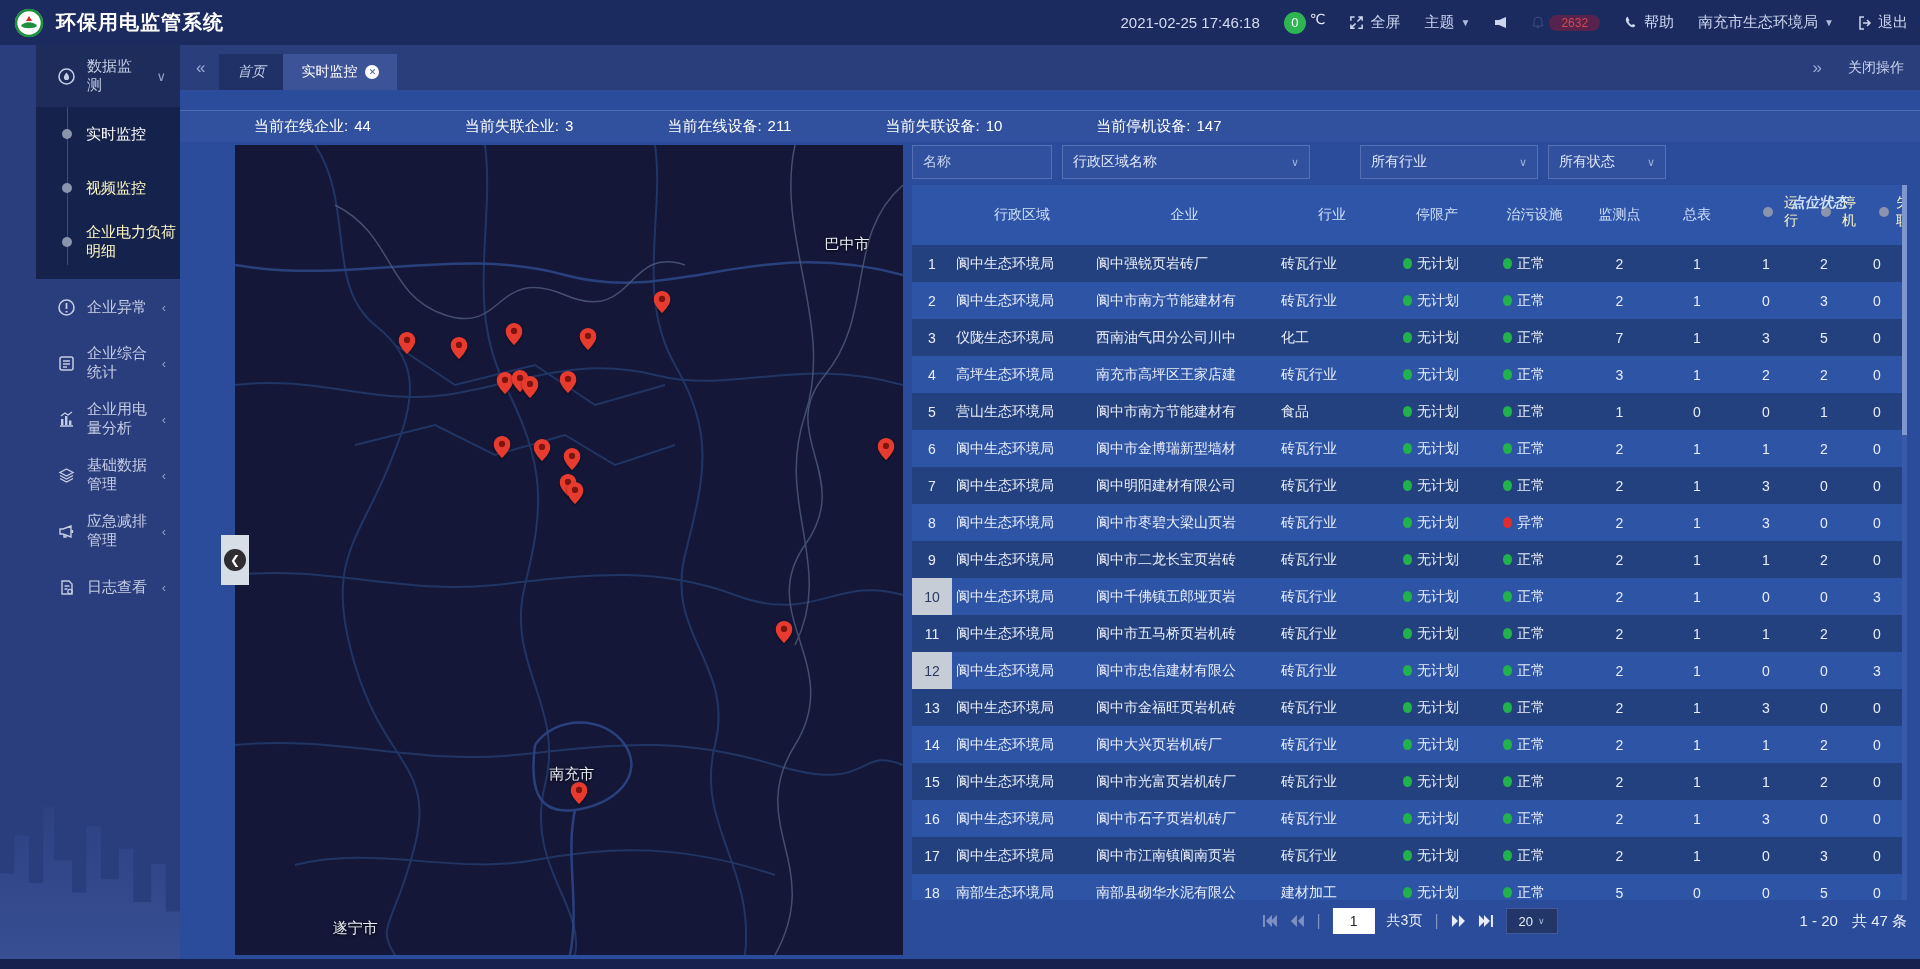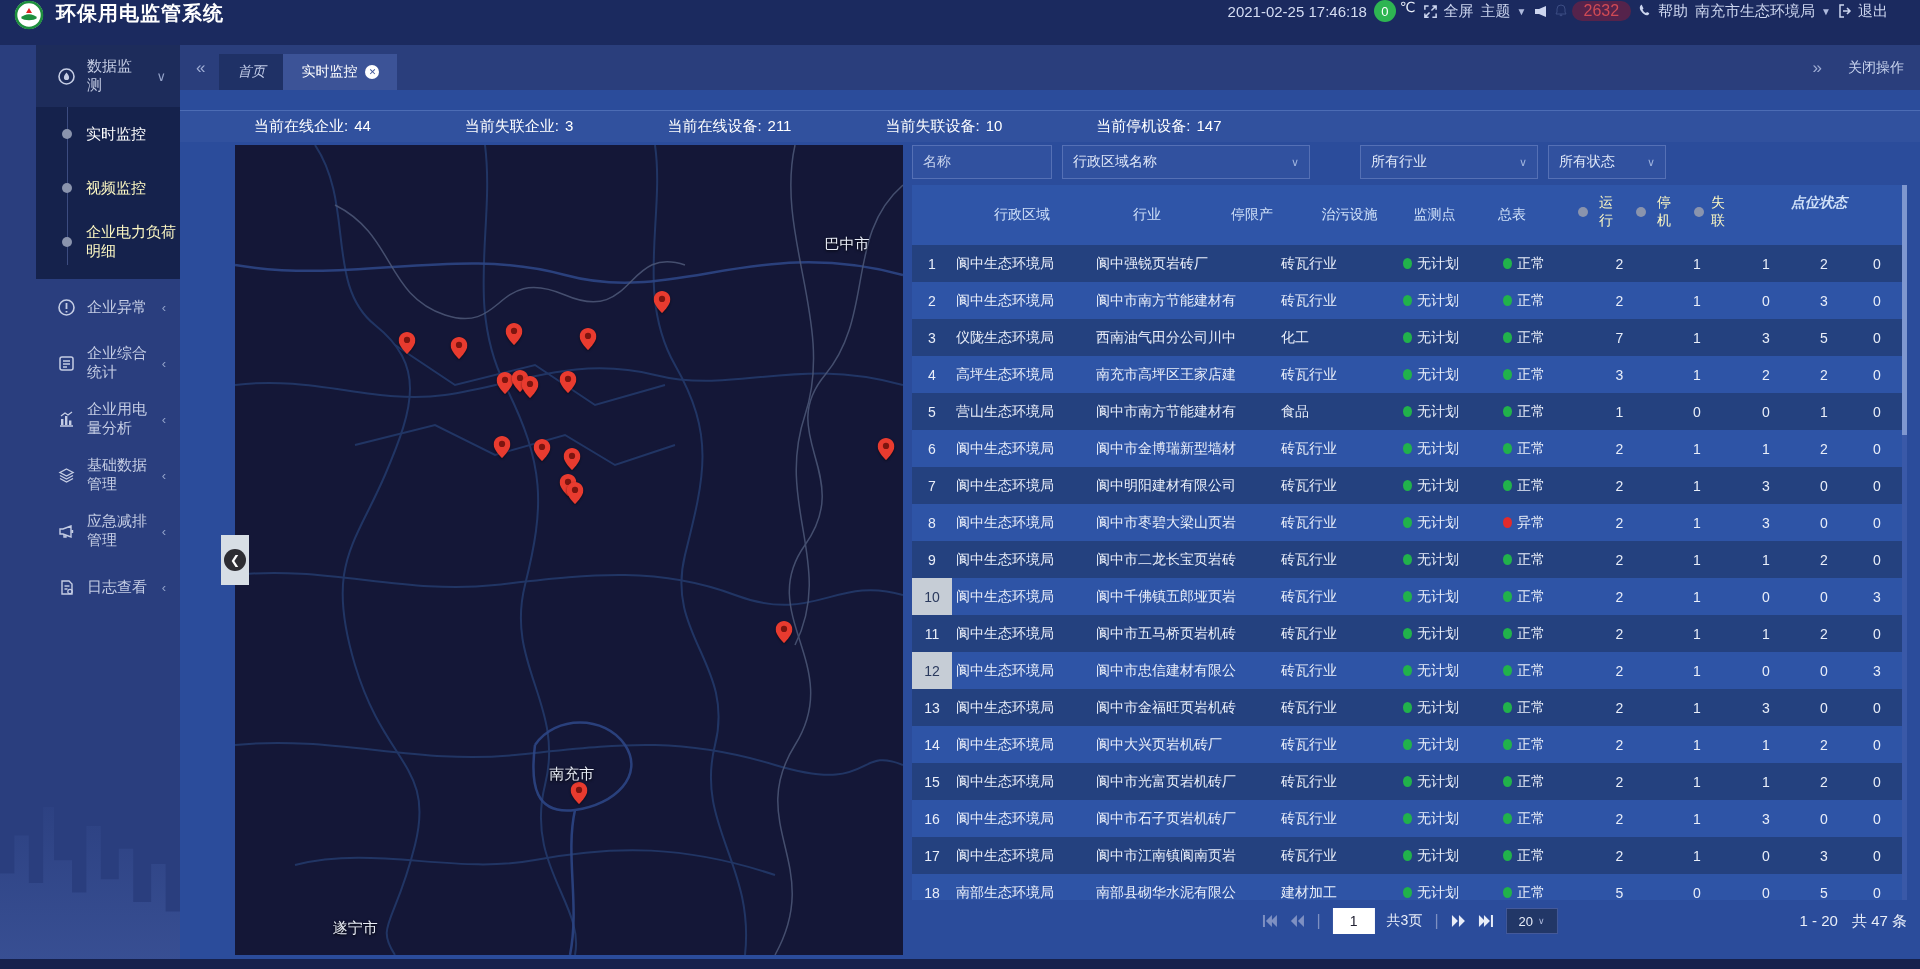--- a/index.html
+++ b/index.html
@@ -1,32 +1,32 @@
 <!DOCTYPE html>
 <html><head>
 <meta charset="utf-8">
 <style>
   *{margin:0;padding:0;box-sizing:border-box;}
   html,body{width:1920px;height:969px;overflow:hidden;background:#2b4c9b;font-family:"Liberation Sans","DejaVu Sans",sans-serif;}
   .app{width:1920px;height:969px;position:relative;display:flex;flex-direction:column;}
 
   
-  .hdr{height:45px;background:#1b2a5f;display:flex;align-items:flex-start;padding:0 32px 0 14px;flex:0 0 45px;z-index:5;}
+  .hdr{height:45px;background:#1b2a5f;display:flex;align-items:center;padding:0 12px 0 14px;flex:0 0 45px;z-index:5;}
   .logo{width:30px;height:30px;margin-right:12px;flex:0 0 30px;}
   .hdr h1{font-size:20px;color:#fff;font-weight:bold;letter-spacing:1px;}
-  .hdr-right{margin-left:auto;display:flex;align-items:center;gap:7px;color:#cdd6ef;font-size:15px;}
+  .hdr-right{margin-left:auto;display:flex;align-items:center;gap:24px;color:#cdd6ef;font-size:15px;}
   .dt{color:#d4dcf2;}
   .temp{display:flex;align-items:center;gap:4px;}
   .temp-badge{width:22px;height:22px;border-radius:50%;background:#2eb552;color:#fff;font-size:13px;display:flex;align-items:center;justify-content:center;}
   .temp-unit{color:#e8edf8;font-size:14px;position:relative;top:-4px;}
   .hbtn{display:flex;align-items:center;gap:6px;cursor:pointer;white-space:nowrap;}
   .hbtn svg{display:block;}
   .caret{font-size:10px;color:#aebadd;}
   .notif{display:flex;align-items:center;gap:4px;}
-  .pill{background:rgba(125,32,62,.6);color:#d04a55;font-size:16px;padding:1px 12px;border-radius:11px;}
+  .pill{background:rgba(125,32,62,.6);color:#d04a55;font-size:12px;padding:1px 12px;border-radius:11px;}
 
   
   .layout{flex:1;display:flex;min-height:0;}
   aside{width:180px;flex:0 0 180px;background:#2a3e7e;color:#c5cde4;font-size:15px;position:relative;overflow:hidden;padding-left:36px;}
   .sec{height:56px;display:flex;align-items:center;padding:0 14px 0 22px;gap:12px;cursor:pointer;}
   .sec .chev{margin-left:auto;font-size:13px;color:#93a2c9;}
   .sec-exp-wrap{background:#15224c;}
   .sec-exp-wrap .sec{height:62px;background:#1d2c5b;}
   .submenu{position:relative;padding:0 0 10px 0;}
   .submenu:before{content:"";position:absolute;left:31px;top:0;bottom:14px;width:1px;background:#3c4c80;}
@@ -407,20 +407,21 @@
             <div class="f-select fs-status">
                 <span>所有状态</span>
                 <span class="v">∨</span>
               </div>
           </div>
 
           <div class="tablewrap">
             <div class="thead">
               <span class="th w-idx"></span>
               <span class="th w-region">行政区域</span>
+              <span class="th w-company">企业</span>
               <span class="th w-industry">行业</span>
               <span class="th w-prod">停限产</span>
               <span class="th w-fac">治污设施</span>
               <span class="th w-points">监测点</span>
               <span class="th w-meter">总表</span>
               <span class="th sub w-run">运行</span>
               <span class="th sub w-stop">停机</span>
               <span class="th sub w-off">失联</span>
               <span class="group-lbl">点位状态</span>
             </div>

